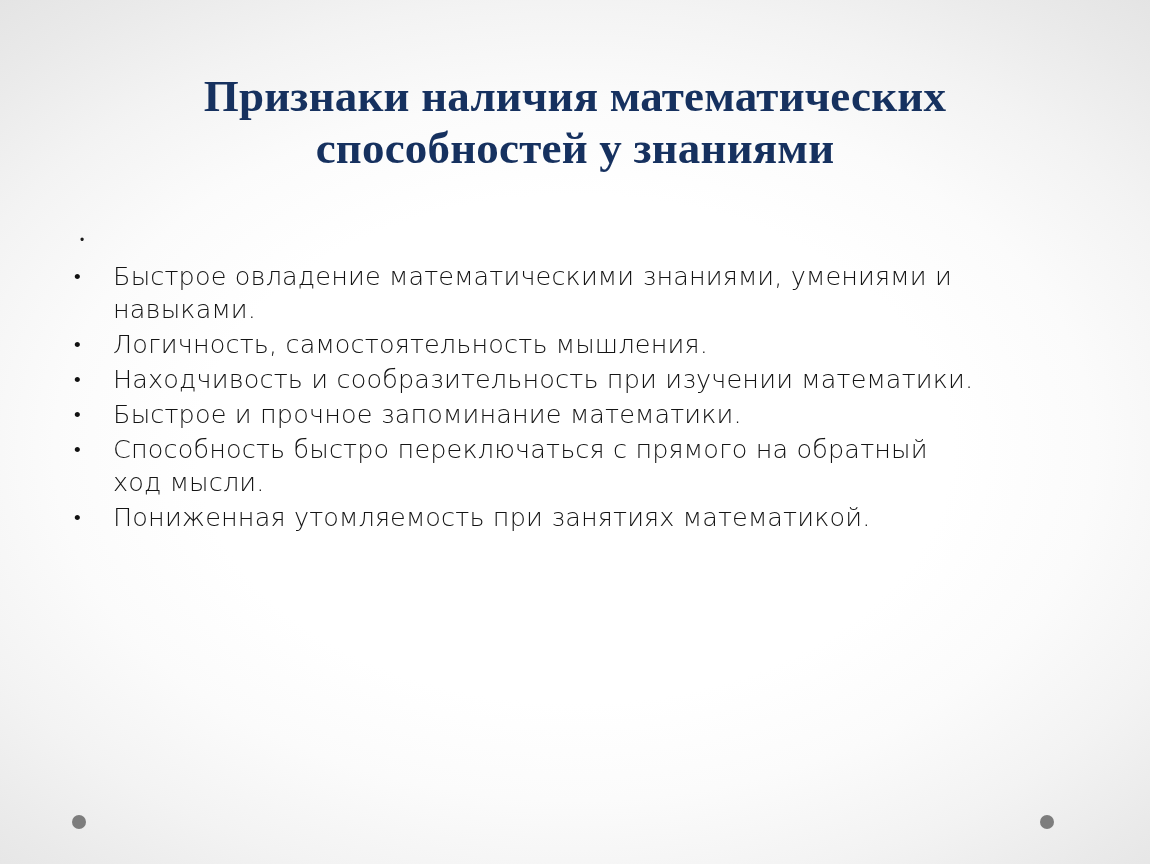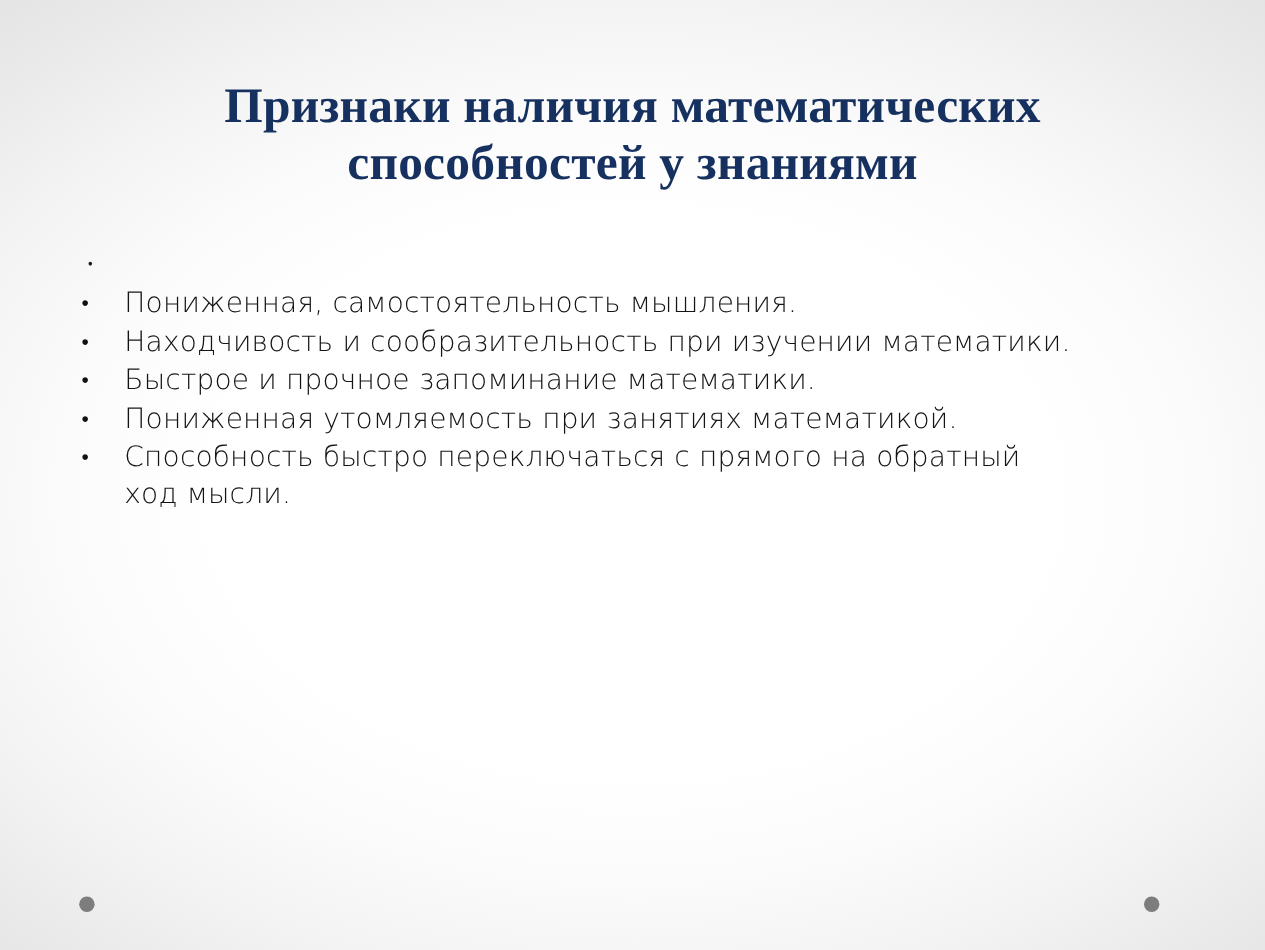--- a/index.html
+++ b/index.html
@@ -117,34 +117,38 @@
     <div class="title-line" style="color: rgb(22, 49, 95);">Признаки наличия математических</div>
     <div class="title-line" style="color: rgb(22, 49, 95);">способностей у знаниями</div>
   </div>
 
   <div id="body-block">
 
     <div class="empty-bullet"></div>
 
     <ul class="bullets" id="bullet-list">
         <li style="color: rgb(20, 20, 20);">
-          <span class="ln">Пониженная, самостоятельность мышления.</span>
+          <span class="ln">Быстрое овладение математическими знаниями, умениями и</span>
+          <span class="ln">навыками.</span>
+        </li>
+        <li style="color: rgb(20, 20, 20);">
+          <span class="ln">Логичность, самостоятельность мышления.</span>
         </li>
         <li style="color: rgb(20, 20, 20);">
           <span class="ln">Находчивость и сообразительность при изучении математики.</span>
         </li>
         <li style="color: rgb(20, 20, 20);">
           <span class="ln">Быстрое и прочное запоминание математики.</span>
         </li>
         <li style="color: rgb(20, 20, 20);">
-          <span class="ln">Пониженная утомляемость при занятиях математикой.</span>
+          <span class="ln">Способность быстро переключаться с прямого на обратный</span>
+          <span class="ln">ход мысли.</span>
         </li>
         <li style="color: rgb(20, 20, 20);">
-          <span class="ln">Способность быстро переключаться с прямого на обратный</span>
-          <span class="ln">ход мысли.</span>
+          <span class="ln">Пониженная утомляемость при занятиях математикой.</span>
         </li>
       </ul>
 
   </div>
 
   <div class="deco-dot" id="deco-dot-left" style="background: rgb(125, 125, 125);"></div>
   <div class="deco-dot" id="deco-dot-right" style="background: rgb(125, 125, 125);"></div>
 
 </div>
 

